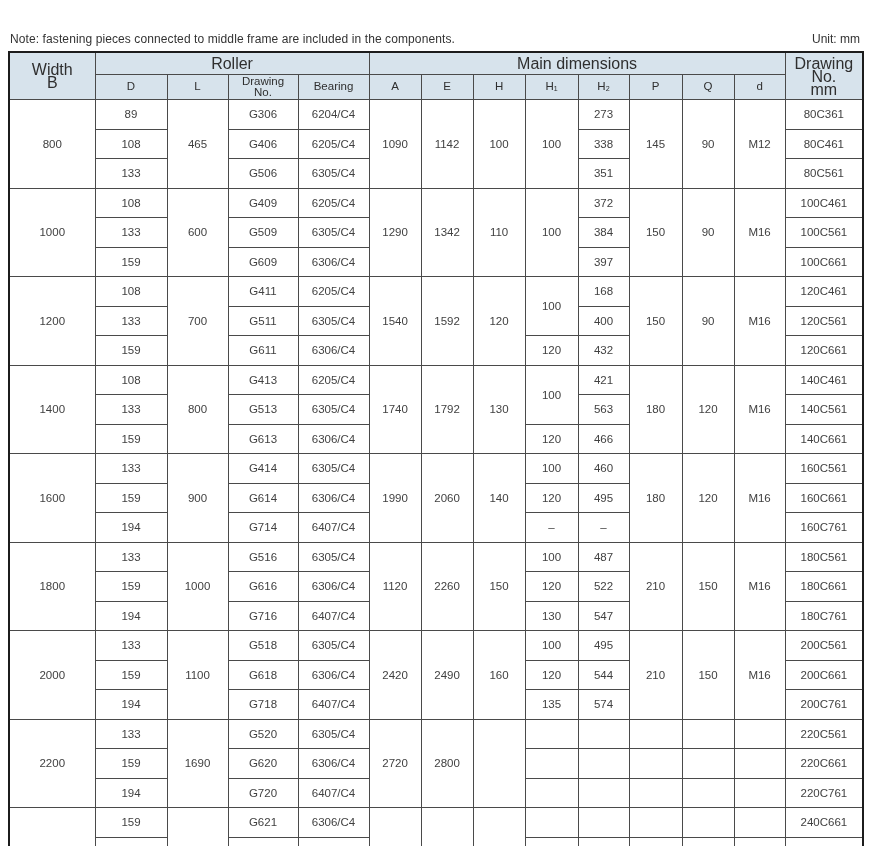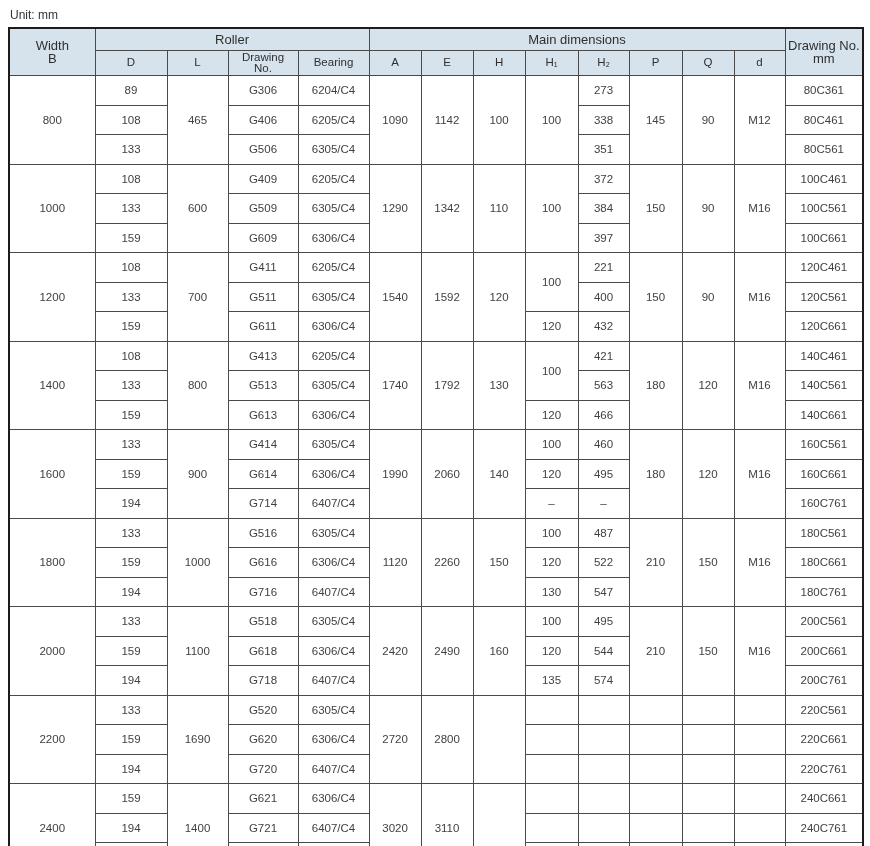--- a/index.html
+++ b/index.html
@@ -17,57 +17,58 @@
   }
   .topbar {
     display: flex;
     justify-content: space-between;
     align-items: flex-end;
     padding: 2px 0 5px 2px;
     font-size: 12px;
     color: #333333;
   }
   .note { letter-spacing: 0.1px; }
-  .unit { padding-right: 2px; }
+  .unit { padding-right: 2px; margin-top: 24px; }
   table.spec {
     border-collapse: collapse;
     table-layout: fixed;
     width: 854px;
     border: 2px solid #1c1c1c;
   }
   table.spec th, table.spec td {
     border: 1px solid #4a4a4a;
     text-align: center;
     vertical-align: middle;
     padding: 0 1px;
     overflow: hidden;
   }
   thead th {
     background: #d7e3ec;
     font-weight: normal;
     color: #2f2f2f;
-    font-size: 13px;
+    font-size: 16px;
     white-space: pre-line;
     line-height: 13px;
   }
   thead tr.h1 th { height: 21px; }
   thead tr.h2 th { height: 24px; font-size: 11.5px; line-height: 11.5px; }
   tbody td {
     height: 28.5px;
     font-size: 11.5px;
     color: #414141;
     background: #ffffff;
     white-space: nowrap;
   }
 </style>
 </head>
 <body>
 
 <div class="page">
   <div class="topbar">
+    <span class="note">Note: fastening pieces connected to middle frame are included in the components.</span>
     <span class="unit">Unit: mm</span>
   </div>
 
   <table class="spec">
     <colgroup>
       <col style="width:86px">
         <col style="width:72px">
         <col style="width:61px">
       <col style="width:70px">
         <col style="width:71px">
@@ -170,21 +171,21 @@
         <tr>
           <td rowspan="3">1200</td>
           <td>108</td>
           <td rowspan="3">700</td>
           <td>G411</td>
           <td>6205/C4</td>
           <td rowspan="3">1540</td>
           <td rowspan="3">1592</td>
           <td rowspan="3">120</td>
           <td rowspan="2">100</td>
-          <td>221</td>
+          <td>168</td>
           <td rowspan="3">150</td>
           <td rowspan="3">90</td>
           <td rowspan="3">M16</td>
           <td>120C461</td>
         </tr>
         <tr>
           <td>133</td>
           <td>G511</td>
           <td>6305/C4</td>
           <td>400</td>

